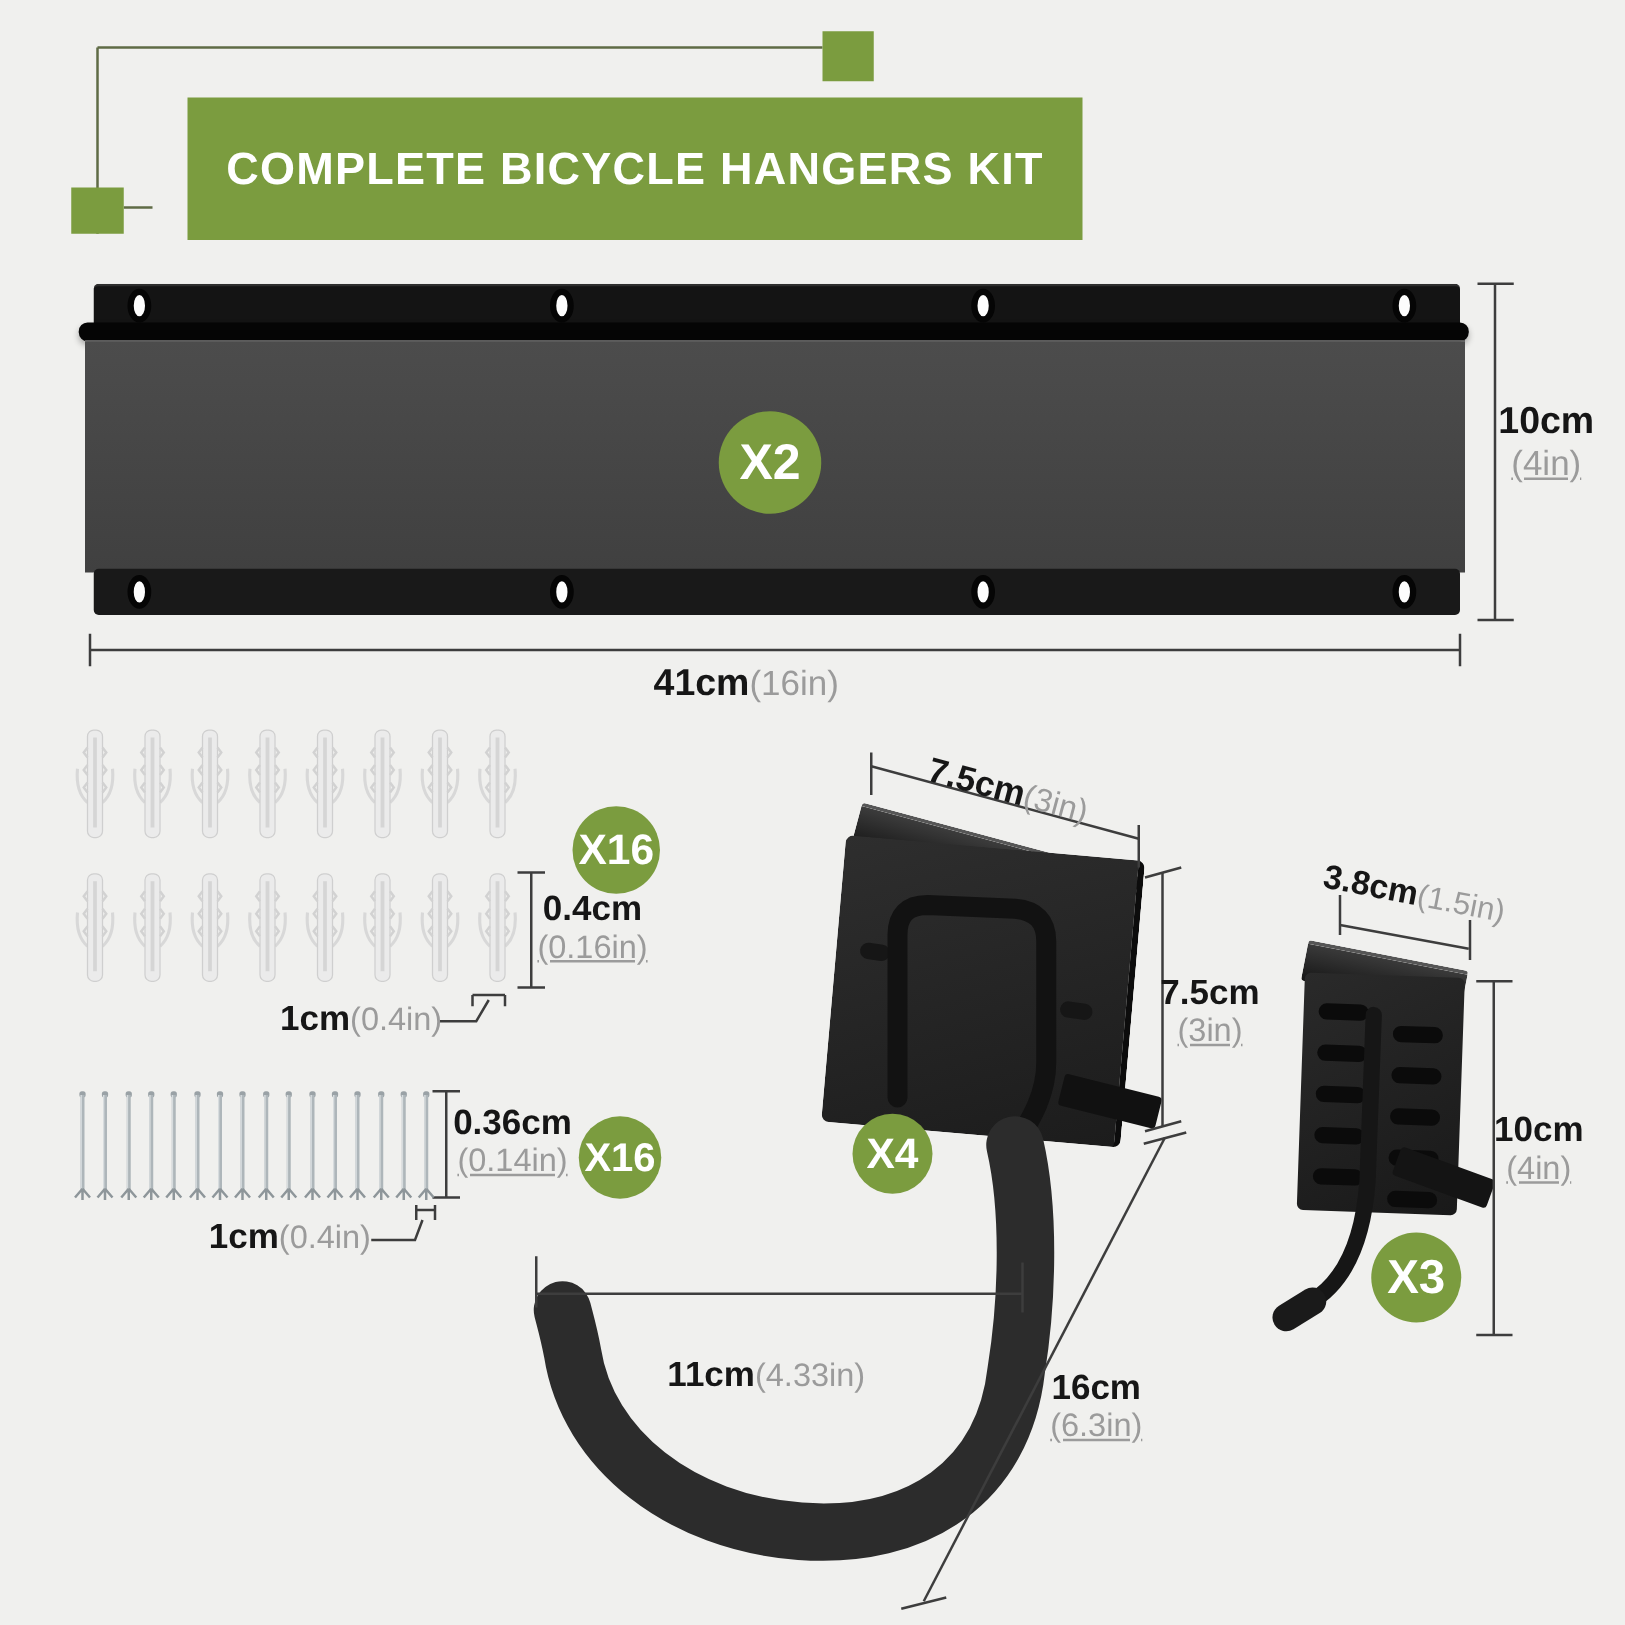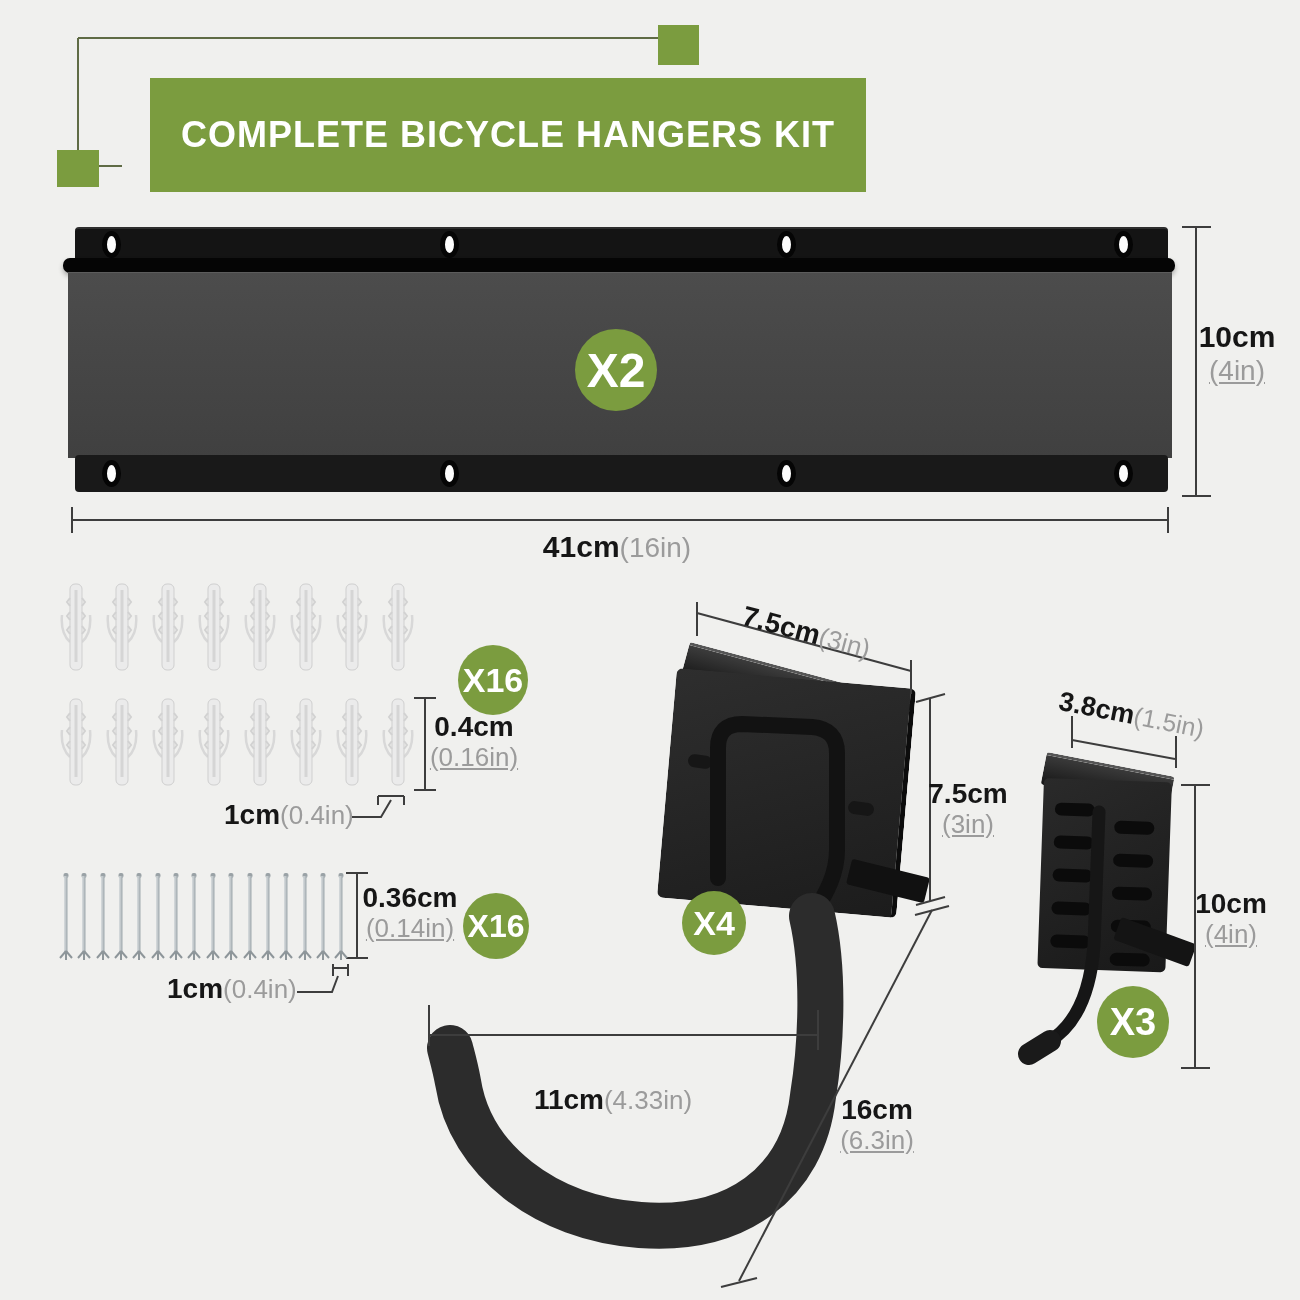--- a/index.html
+++ b/index.html
@@ -107,21 +107,21 @@
   </div>
   <div class="sh-foot"></div>
 
   <svg class="lay" width="1300" height="1300">
     <path d="M718,878 L718,748 Q718,724 742,724 L812,727 Q837,729 837,753 L837,850 C837,874 826,894 814,912" fill="none" stroke="#121212" stroke-width="16" stroke-linecap="round"></path>
     <path d="M812,916 C824,968 822,1040 813,1096 C803,1185 735,1232 640,1225 C545,1218 470,1160 458,1082 C455,1066 452,1056 450,1048" fill="none" stroke="#2c2c2c" stroke-width="46" stroke-linecap="round"></path>
     <path d="M1099,812 L1094,945 C1090,1000 1072,1028 1048,1042" fill="none" stroke="#161616" stroke-width="13" stroke-linecap="round"></path>
     <path d="M1029,1054 L1050,1041" fill="none" stroke="#1a1a1a" stroke-width="22" stroke-linecap="round"></path>
   </svg>
 
-  <div class="badge" style="left: 575px; top: 329px; width: 82px; height: 82px; font-size: 48px; background: rgb(123, 156, 63);">X2</div>
+  <div class="badge" style="left: 575px; top: 329px; width: 82px; height: 82px; font-size: 40px; background: rgb(123, 156, 63);">X2</div>
   <div class="badge" style="left: 458px; top: 645px; width: 70px; height: 70px; font-size: 34px; background: rgb(123, 156, 63);">X16</div>
   <div class="badge" style="left: 463px; top: 893px; width: 66px; height: 66px; font-size: 32px; background: rgb(123, 156, 63);">X16</div>
   <div class="badge" style="left: 682px; top: 891px; width: 64px; height: 64px; font-size: 34px; background: rgb(123, 156, 63);">X4</div>
   <div class="badge" style="left: 1097px; top: 986px; width: 72px; height: 72px; font-size: 38px; background: rgb(123, 156, 63);">X3</div>
 
   <svg class="lay" width="1300" height="1300">
     <g stroke="#3d3d3d" stroke-width="2" fill="none">
 
       <path d="M1196,227 V496"></path>
         <path d="M1182,227 H1211"></path>
@@ -171,21 +171,21 @@
 
       <path d="M1195,785 V1068"></path>
         <path d="M1181,785 H1210"></path>
         <path d="M1181,1068 H1210"></path>
     </g>
   </svg>
 
   <div class="dim stack fs30" style="left:1237px;top:320px">
     <span class="v">10cm</span><span class="a">(4in)</span>
   </div>
-  <div class="dim cx fs30" style="left:617px;top:530px">
+  <div class="dim cx fs30" style="left:597px;top:530px">
     <span class="v">41cm</span><span class="a">(16in)</span>
   </div>
   <div class="dim stack" style="left:474px;top:711px">
     <span class="v">0.4cm</span><span class="a">(0.16in)</span>
   </div>
   <div class="dim" style="left:224px;top:799px">
     <span class="v">1cm</span><span class="a">(0.4in)</span>
   </div>
   <div class="dim stack" style="left:410px;top:882px">
     <span class="v">0.36cm</span><span class="a">(0.14in)</span>

